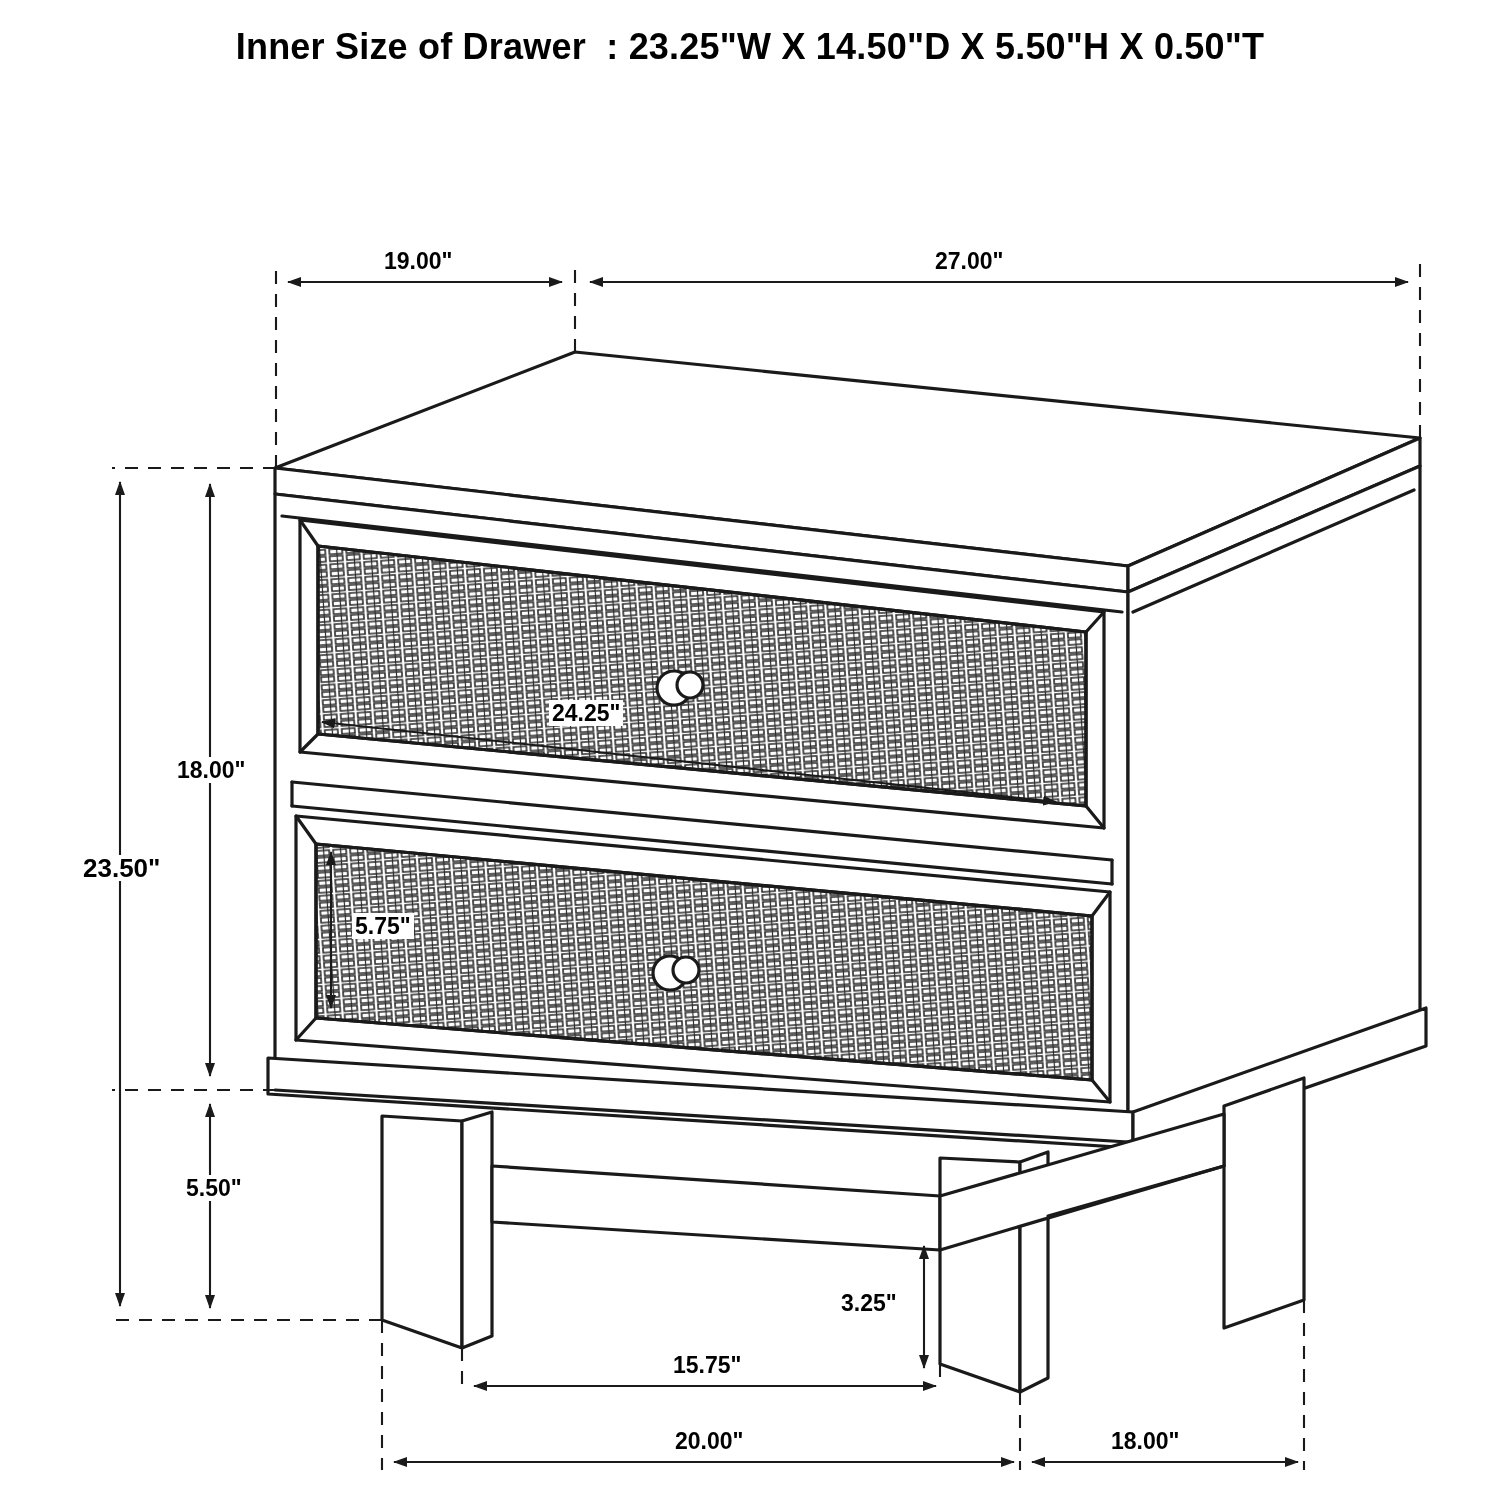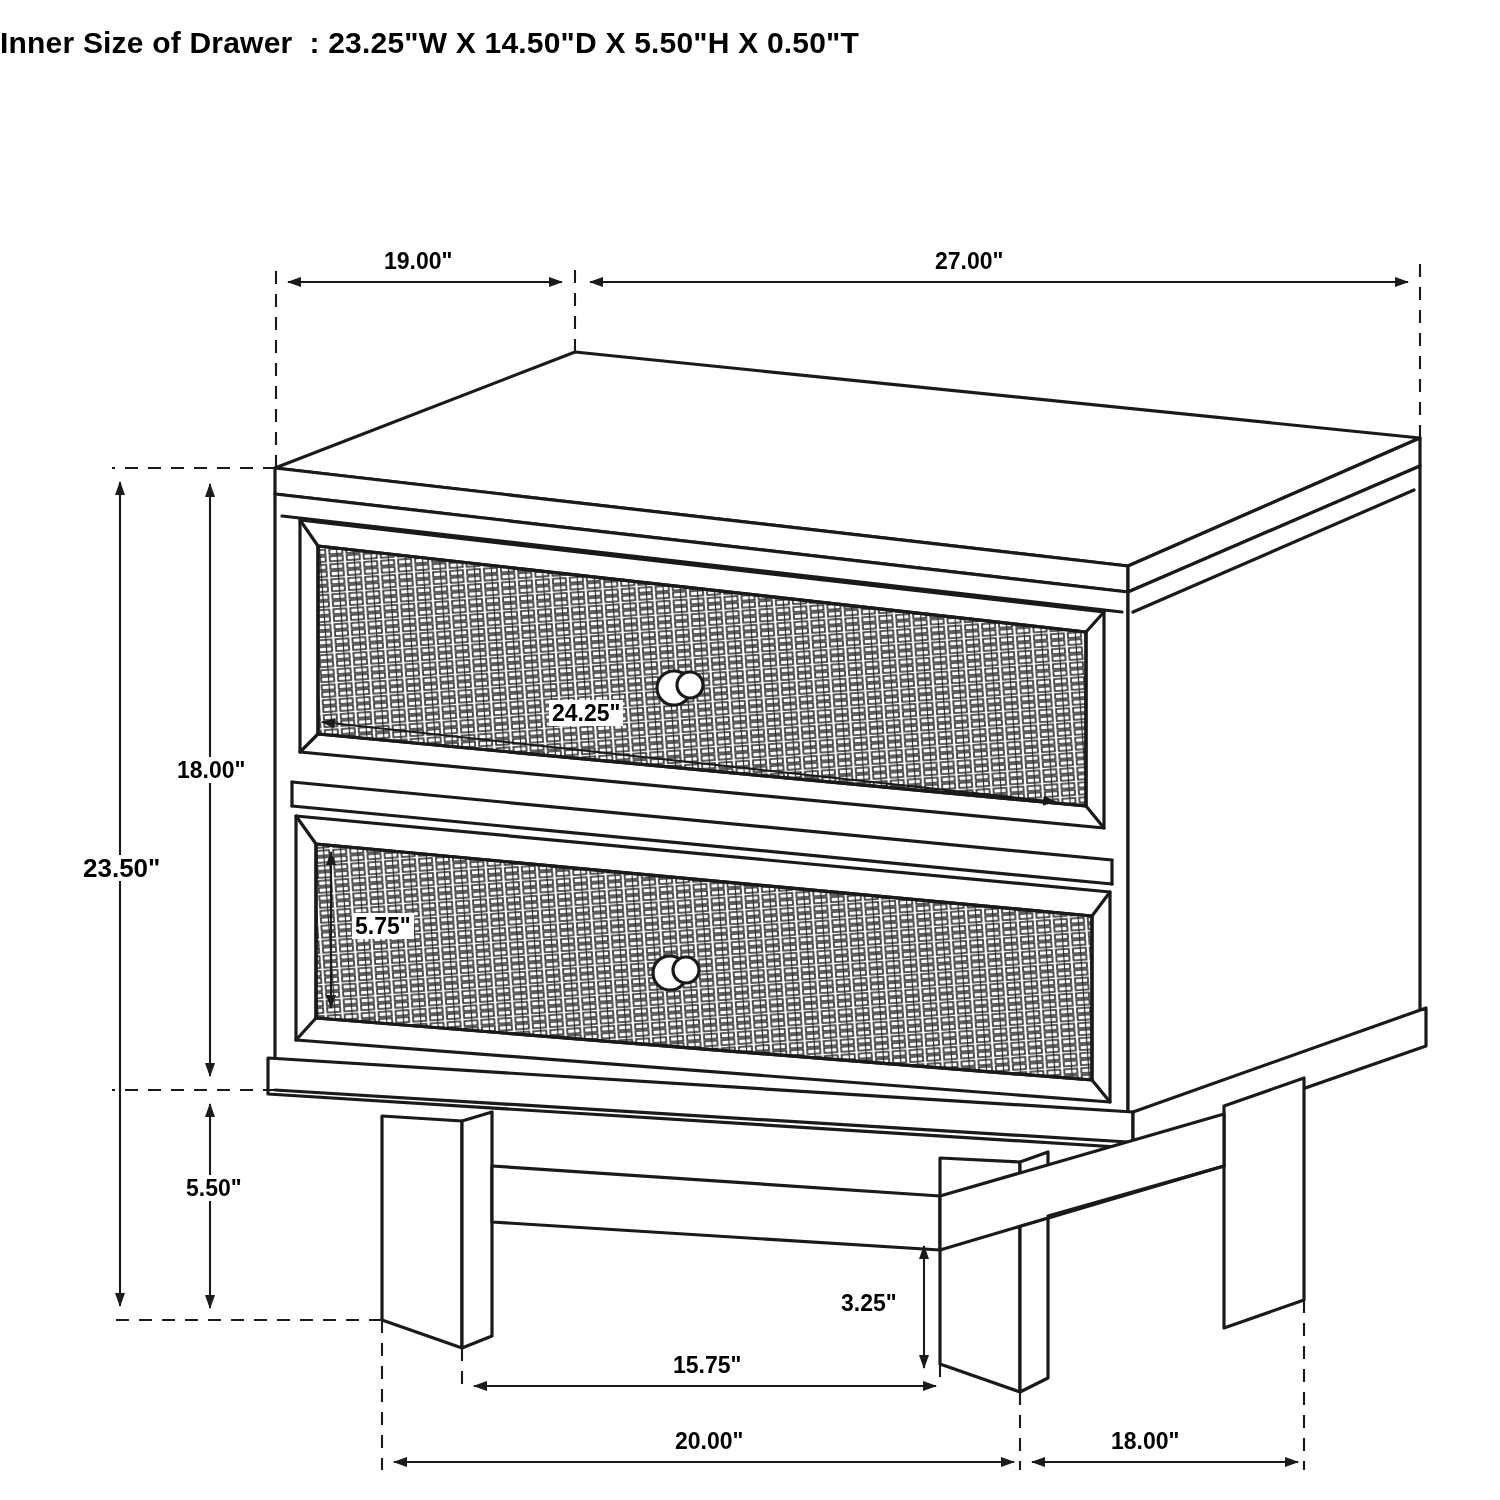--- a/index.html
+++ b/index.html
@@ -25,22 +25,22 @@
     left: 0;
     top: 0;
     width: 1500px;
     height: 1500px;
   }
   .hdr {
     position: absolute;
     top: 26px;
     left: 0;
     width: 1500px;
-    text-align: left;
-    font-size: 30px;
+    text-align: center;
+    font-size: 36px;
     font-weight: bold;
     letter-spacing: 0.2px;
     white-space: pre;
   }
   .lbl {
     position: absolute;
     font-size: 23px;
     font-weight: bold;
     white-space: nowrap;
     background: #ffffff;

